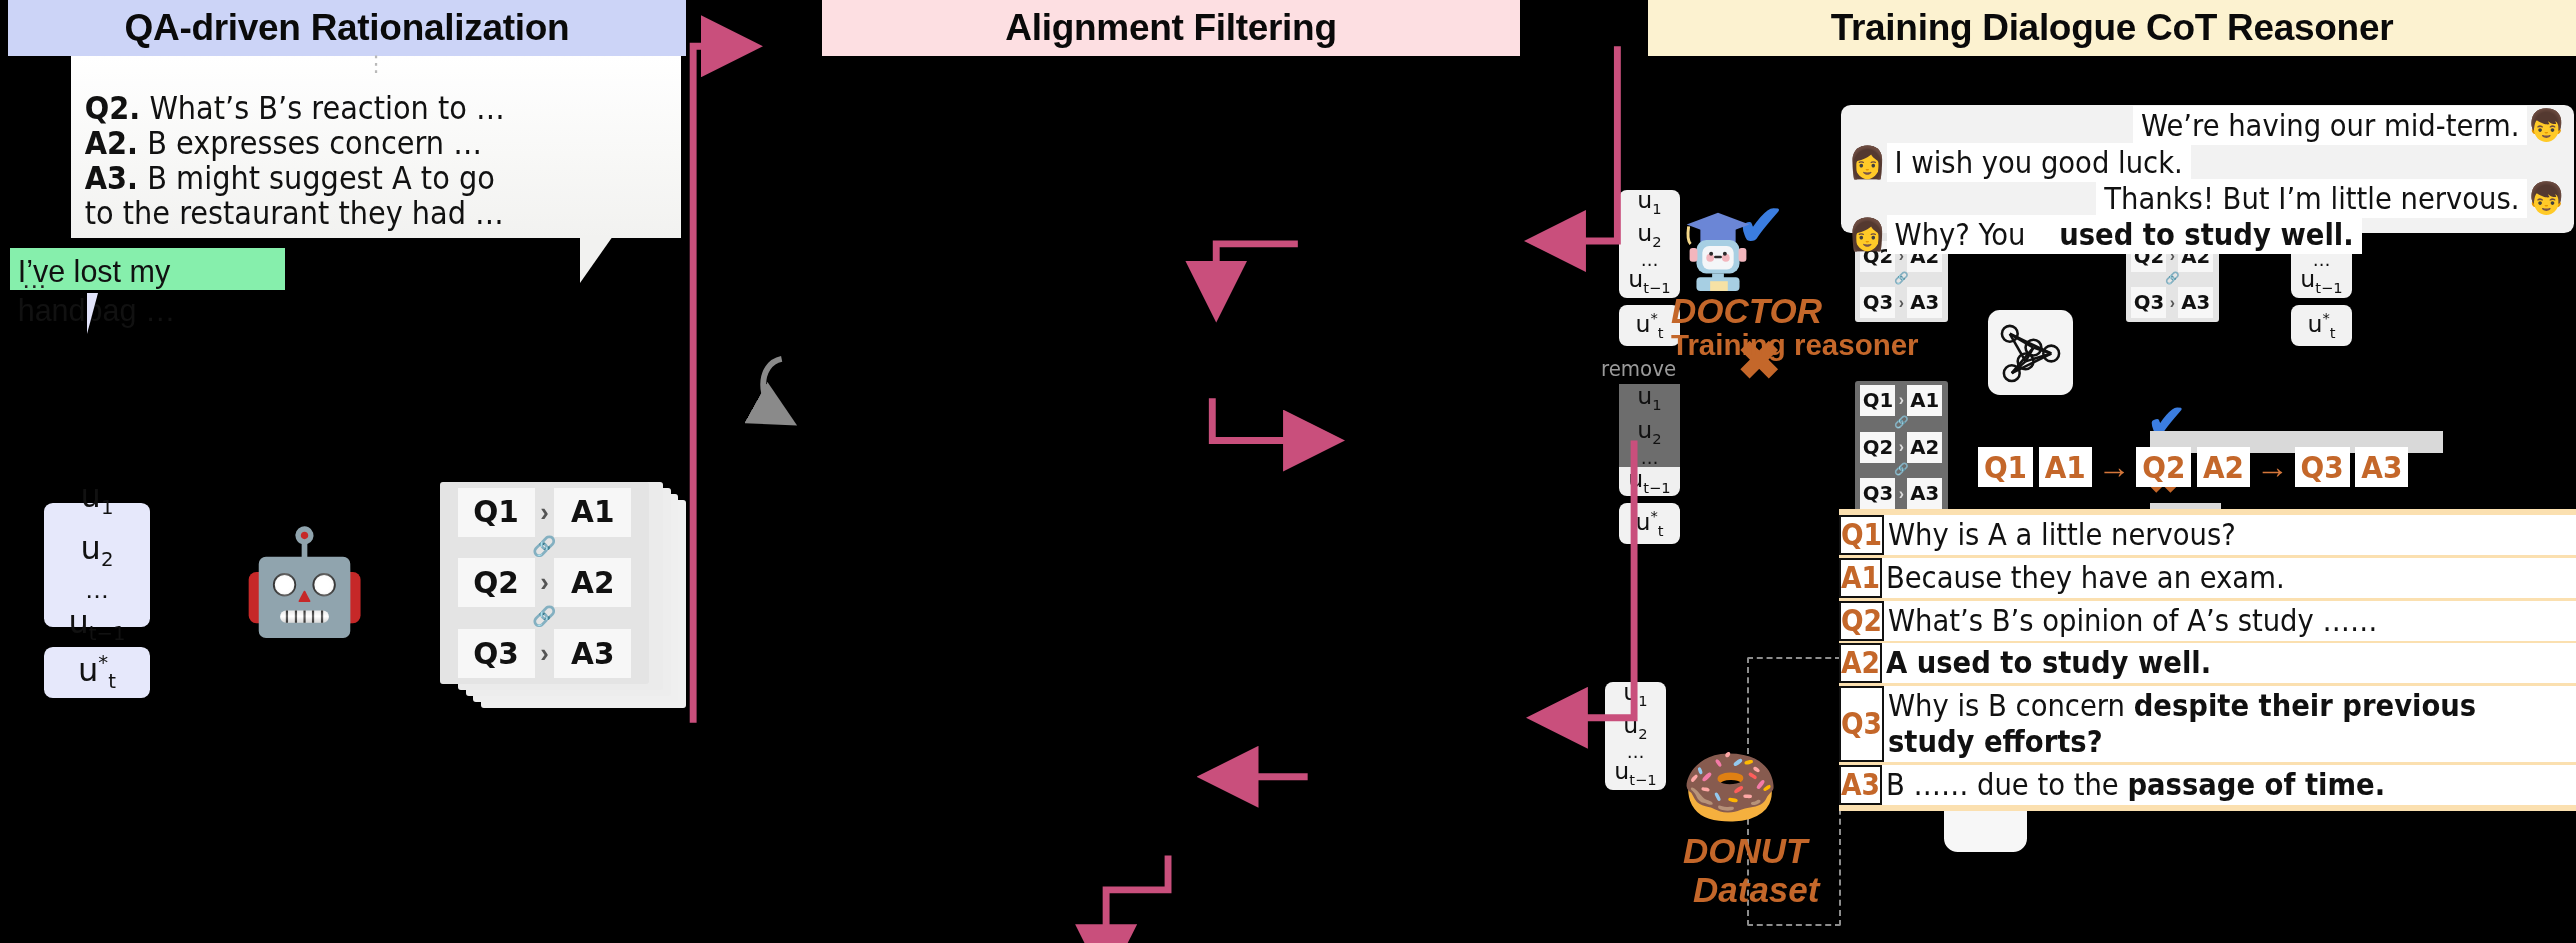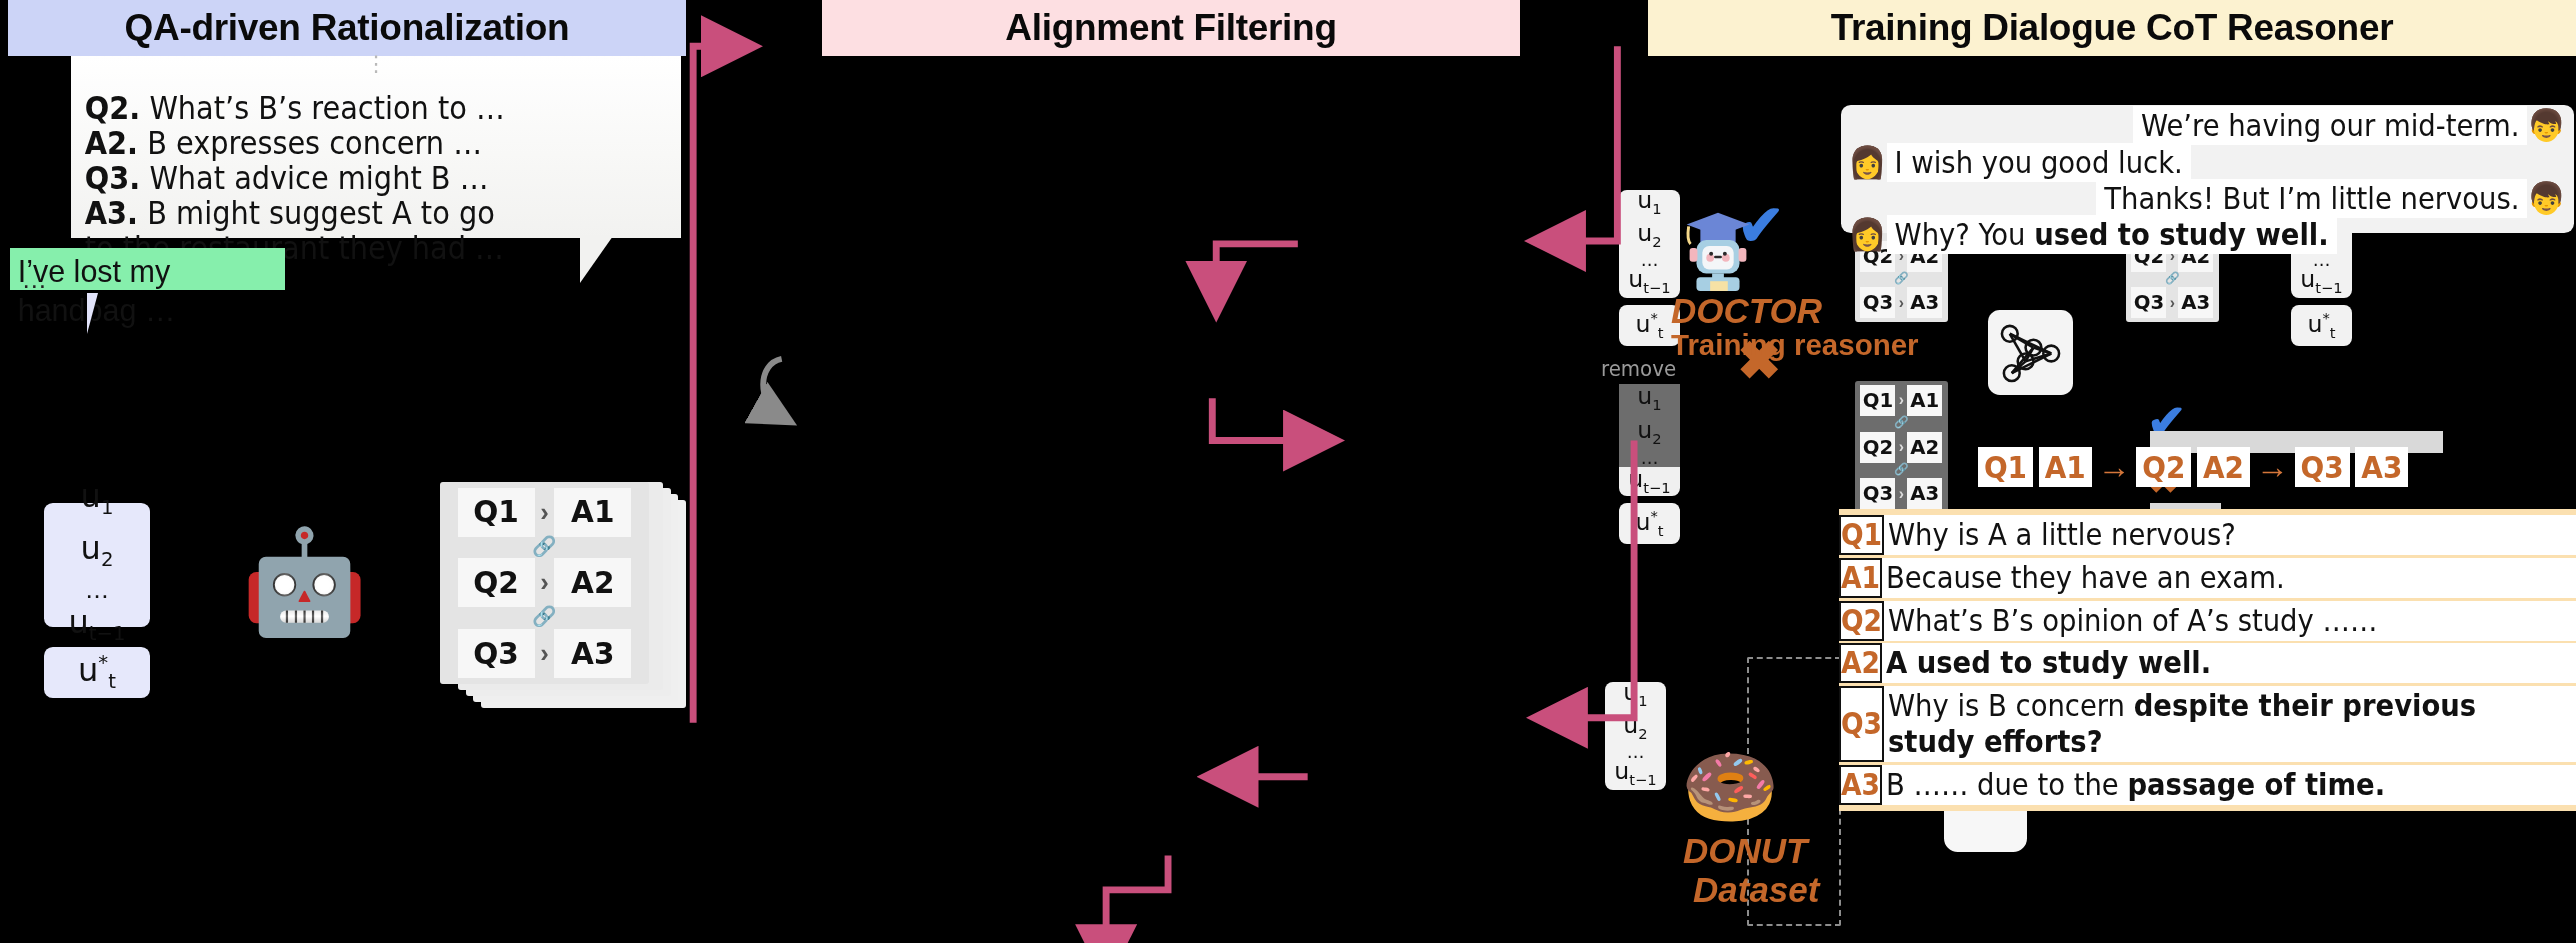--- a/index.html
+++ b/index.html
@@ -77,21 +77,21 @@
 
   
   svg.ovl{position:absolute;left:0;top:0;width:2576px;height:944px;pointer-events:none;}
 
   
   .chatbox{position:absolute;left:1841px;top:105px;width:733px;height:128px;
      background:#f2f2f2;border-radius:9.8px;}
   .chatrow{position:absolute;display:flex;align-items:center;height:35px;white-space:nowrap;}
   .chatrow .msg{background:#ffffff;font-size:30.5px;line-height:37px;padding:1px 7.9px;
      font-family:"DejaVu Sans Condensed","Liberation Sans",sans-serif;}
-  .chatrow .msg b{font-weight:bold;}
+  .chatrow .msg b{font-weight:bold;margin-left:25px;}
   .chatrow .face{font-size:31px;line-height:31px;}
   .doctor-ico{position:absolute;left:1671px;top:197px;font-size:94px;line-height:94px;}
   .donut-ico{position:absolute;left:1681px;top:747px;font-size:79px;line-height:79px;}
   .brandlbl{position:absolute;color:#c4672a;font-style:italic;font-weight:bold;}
   #doctor-name{left:1671px;top:291px;font-size:35px;}
   #doctor-sub{left:1671px;top:328px;font-size:29.5px;font-style:normal;}
   #donut-name{left:1683px;top:831px;font-size:35px;}
   #donut-sub{left:1693px;top:870px;font-size:35px;}
 
   .qchain{position:absolute;left:1978px;top:447px;display:flex;align-items:center;gap:5.9px;}
@@ -117,21 +117,20 @@
 <div class="hdr" id="hdr-mid">Alignment Filtering</div>
 <div class="hdr" id="hdr-right">Training Dialogue CoT Reasoner</div>
 
 <div class="panel" id="panel-left">
 
   <div class="qa-bubble">
     <div class="vdots">⋮</div>
     <div class="qa-lines">
       <div><b>Q2.</b> <span>What’s B’s reaction to …</span></div>
       <div><b>A2.</b> <span>B expresses concern …</span></div>
-      <div><b>Q3.</b> <span>What advice might B …</span></div>
       <div><b>A3.</b> <span>B might suggest A to go</span></div>
       <div><span>to the restaurant they had …</span></div>
     </div>
   </div>
   <div class="qa-tail"></div>
 
   <div class="lost-bubble">I’ve lost my handbag …</div>
   <div class="lost-dots">…</div>
   <div class="lost-tail"></div>
 

